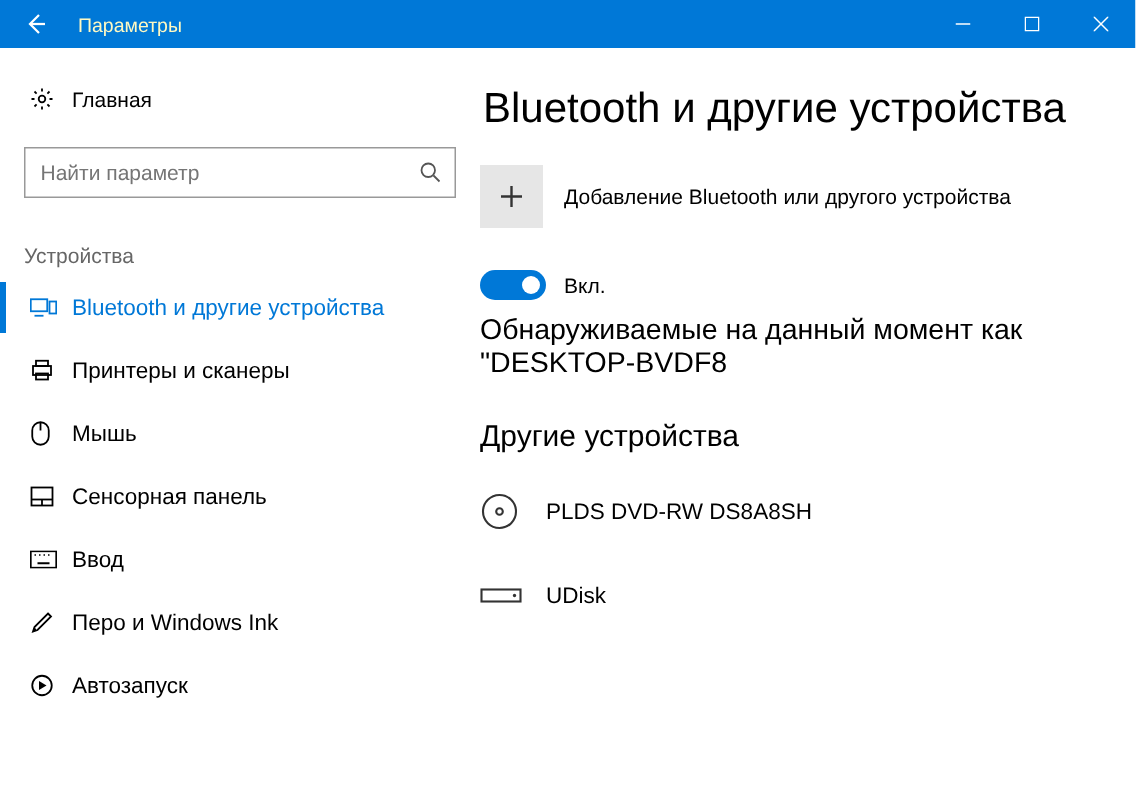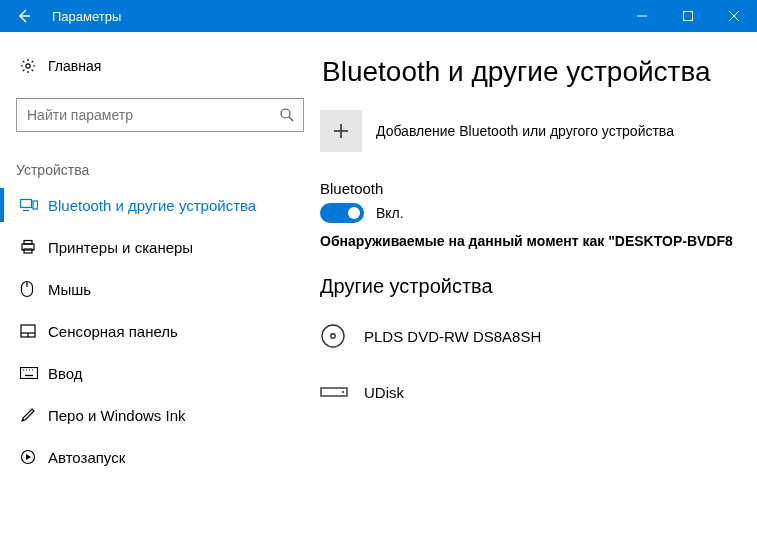--- a/index.html
+++ b/index.html
@@ -24,21 +24,21 @@
   .nav-item.active { color: #0078d7; }
   .nav-item.active::before { content: ""; position: absolute; left: 0; top: 4px; bottom: 4px; width: 4px; background: #0078d7; }
   .main { flex: 1; padding: 24px 0 0 0; overflow: hidden; }
   .page-title { font-size: 28px; font-weight: 300; margin-bottom: 22px; padding-left: 2px; }
   .add-row { display: flex; align-items: center; margin-bottom: 28px; cursor: pointer; }
   .add-btn { width: 42px; height: 42px; background: #e6e6e6; display: flex; align-items: center; justify-content: center; margin-right: 14px; }
   .section-label { font-size: 15px; margin-bottom: 4px; }
   .toggle-row { display: flex; align-items: center; margin-top: 6px; margin-bottom: 10px; }
   .toggle { width: 44px; height: 20px; border-radius: 10px; background: #0078d7; position: relative; margin-right: 12px; cursor: pointer; }
   .toggle .knob { width: 12px; height: 12px; background: #fff; border-radius: 50%; position: absolute; top: 4px; right: 4px; }
-  .discover { font-size: 14px; margin-top: 10px; margin-bottom: 26px; font-weight: bold; }
+  .discover { font-size: 19px; margin-top: 10px; margin-bottom: 26px; }
   .subheading { font-size: 20px; font-weight: 400; margin-bottom: 10px; }
   .device-row { display: flex; align-items: center; height: 56px; cursor: pointer; }
   .device-icon { width: 44px; display: flex; justify-content: flex-start; align-items: center; }
   .device-name { font-size: 15px; }
   .checkbox-row { display: flex; align-items: center; margin-top: 8px; }
   .checkbox { width: 20px; height: 20px; border: 2px solid #333; margin-right: 12px; cursor: pointer; }
   svg { display: block; }
 </style>
 </head>
 <body>
@@ -180,21 +180,20 @@
     <div class="add-row">
       <div class="add-btn">
         <svg width="18" height="18" viewBox="0 0 18 18">
             <line x1="9" y1="2" x2="9" y2="16" stroke="#333" stroke-width="1.6"></line>
             <line x1="2" y1="9" x2="16" y2="9" stroke="#333" stroke-width="1.6"></line>
           </svg>
       </div>
       <span>Добавление Bluetooth или другого устройства</span>
     </div>
 
-    <div class="section-label">Bluetooth</div>
     <div class="toggle-row">
       <div class="toggle">
           <div class="knob"></div>
         </div>
       <span>Вкл.</span>
     </div>
     <div class="discover">Обнаруживаемые на данный момент как "DESKTOP-BVDF8</div>
 
     <div class="subheading">Другие устройства</div>
 

